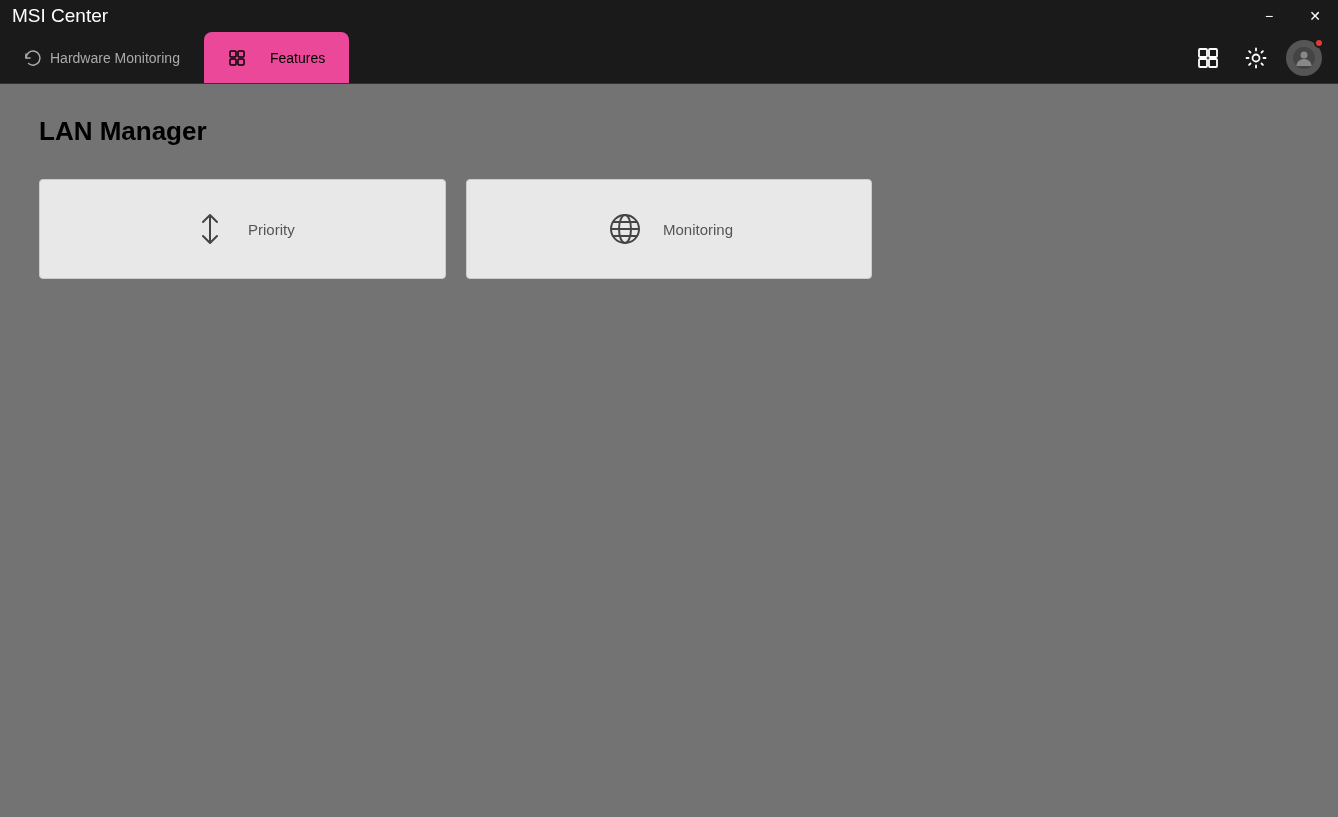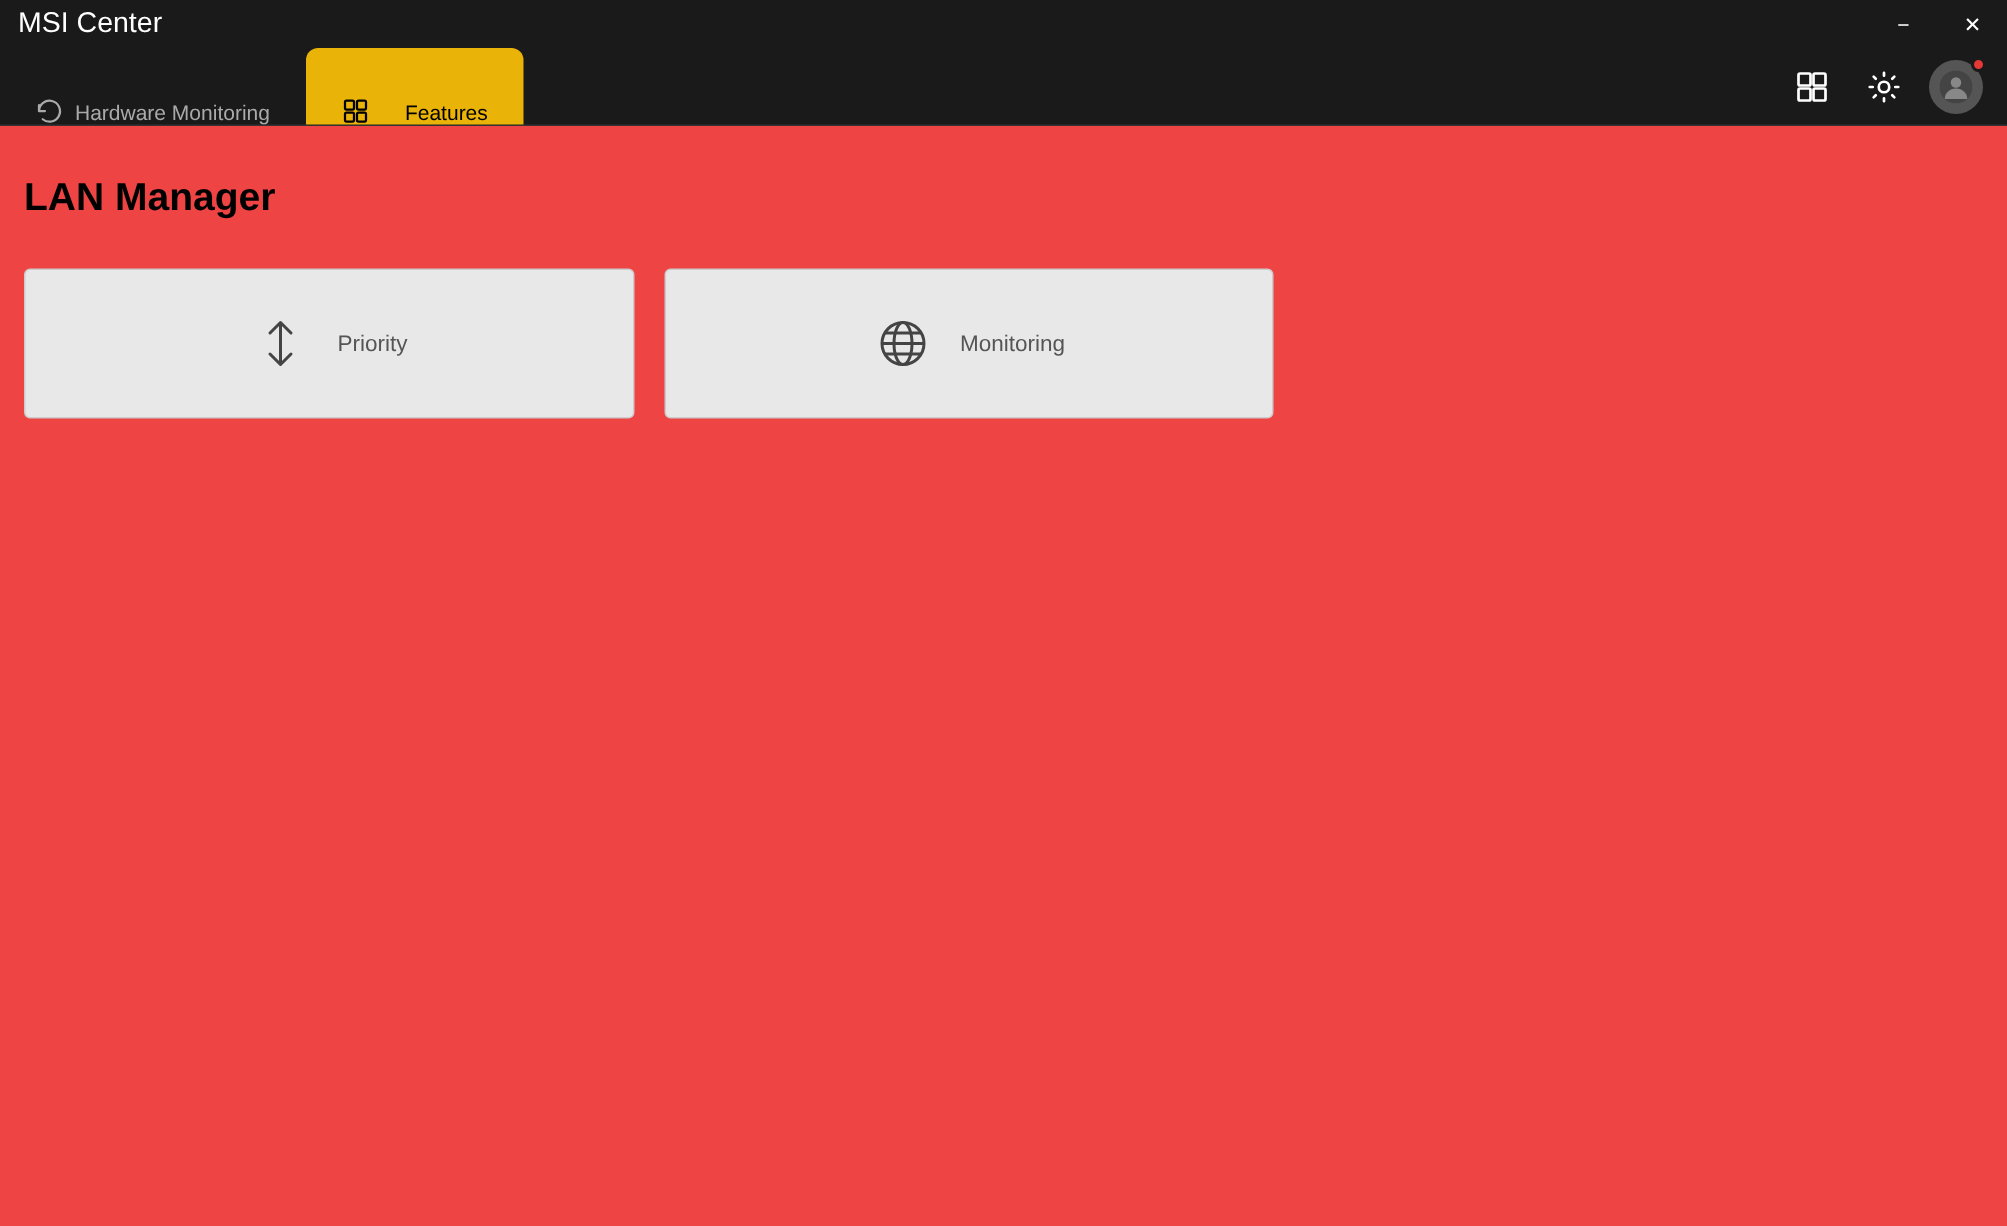--- a/index.html
+++ b/index.html
@@ -55,32 +55,32 @@
       background: #1a1a1a;
       height: 52px;
       display: flex;
       align-items: stretch;
       border-bottom: 1px solid #333;
       position: relative;
     }
 
     .tab-item {
       display: flex;
-      align-items: flex-end;
+      align-items: center;
       padding: 0 24px;
       color: #aaa;
       font-size: 14px;
       cursor: pointer;
       gap: 8px;
       position: relative;
       white-space: nowrap;
     }
 
     .tab-item.active {
-      background: #eab308;
+      background: #ec4899;
       color: #000000;
       border-radius: 8px 8px 0 0;
       gap: 24px;
     }
 
     .tab-icon {
       font-size: 16px;
       display: flex;
       align-items: center;
     }
@@ -128,23 +128,23 @@
       background: #e53935;
       border-radius: 50%;
       position: absolute;
       top: -2px;
       right: -2px;
       border: 2px solid #1a1a1a;
     }
 
     
     .main-content {
-      background: #ef4444;
+      background: #737373;
       flex: 1;
-      padding: 32px 16px;
+      padding: 32px 39px;
       height: calc(817px - 32px - 52px);
       overflow: auto;
     }
 
     .page-title {
       font-size: 26px;
       font-weight: 700;
       color: #000000;
       margin-bottom: 32px;
     }

